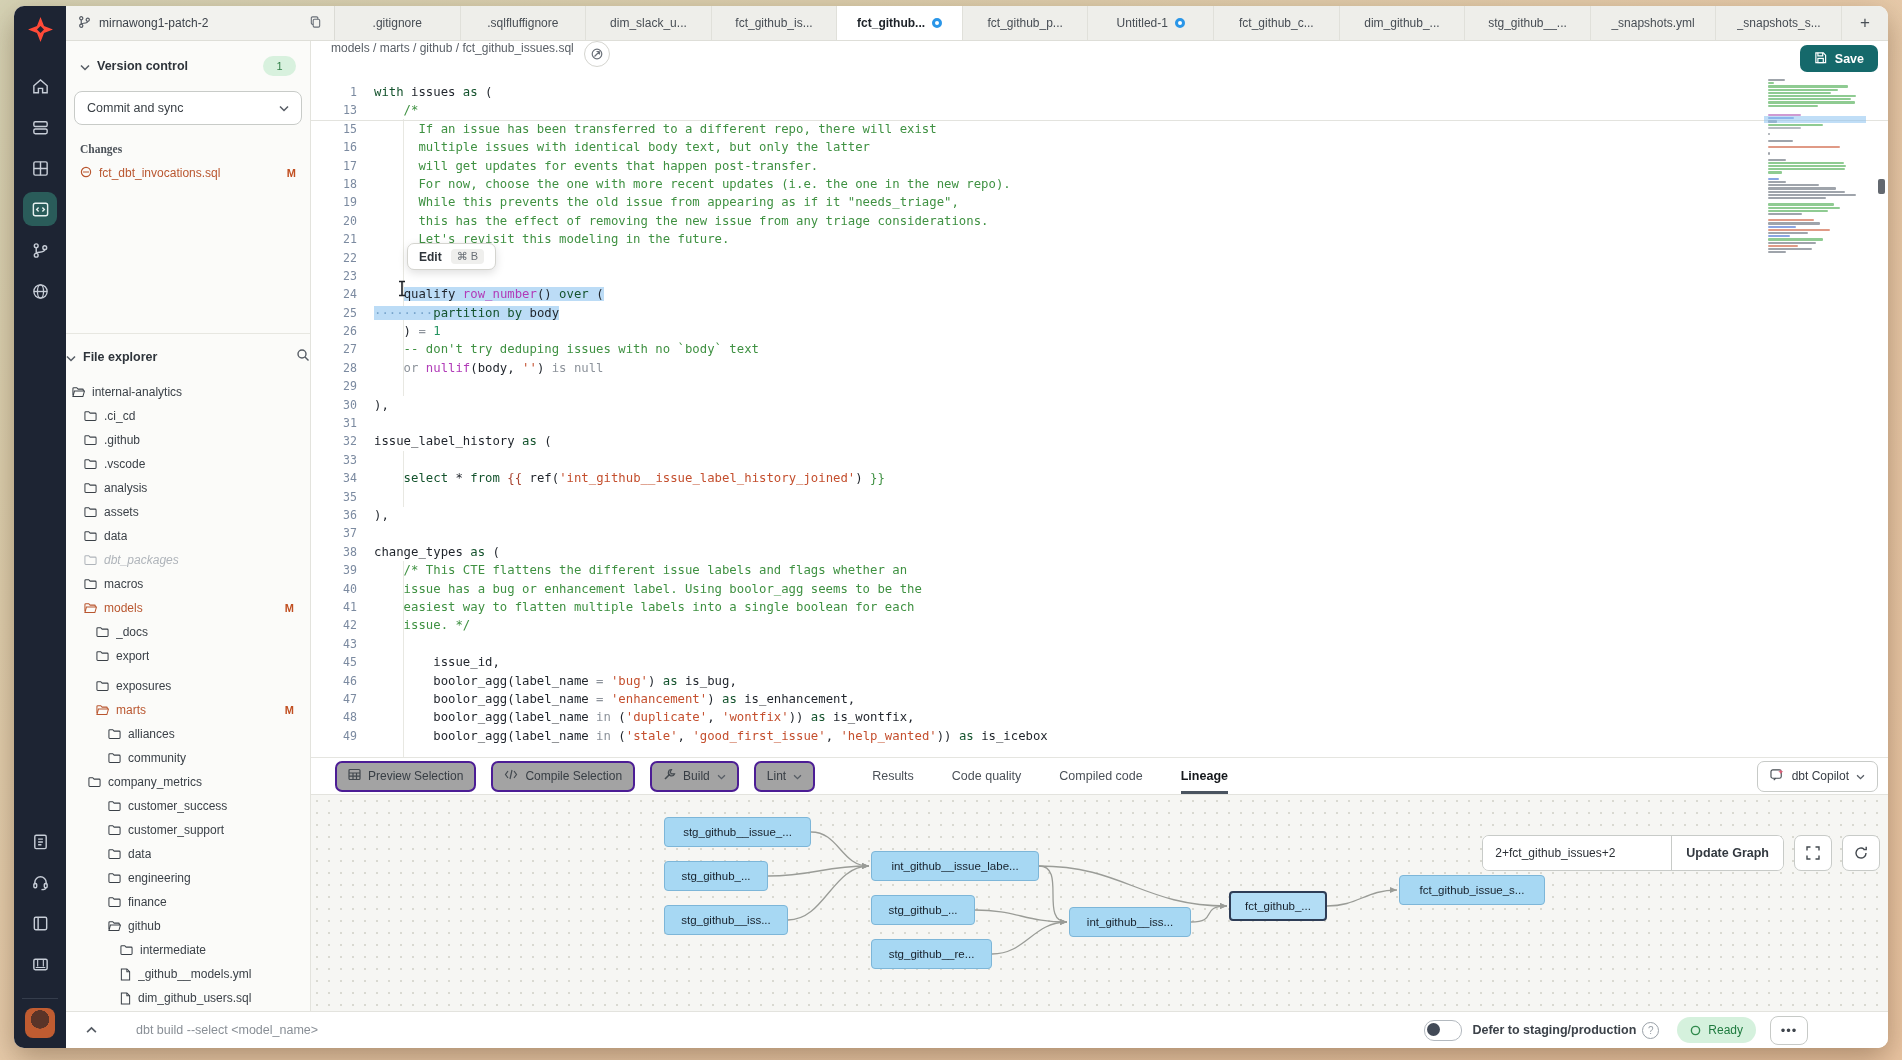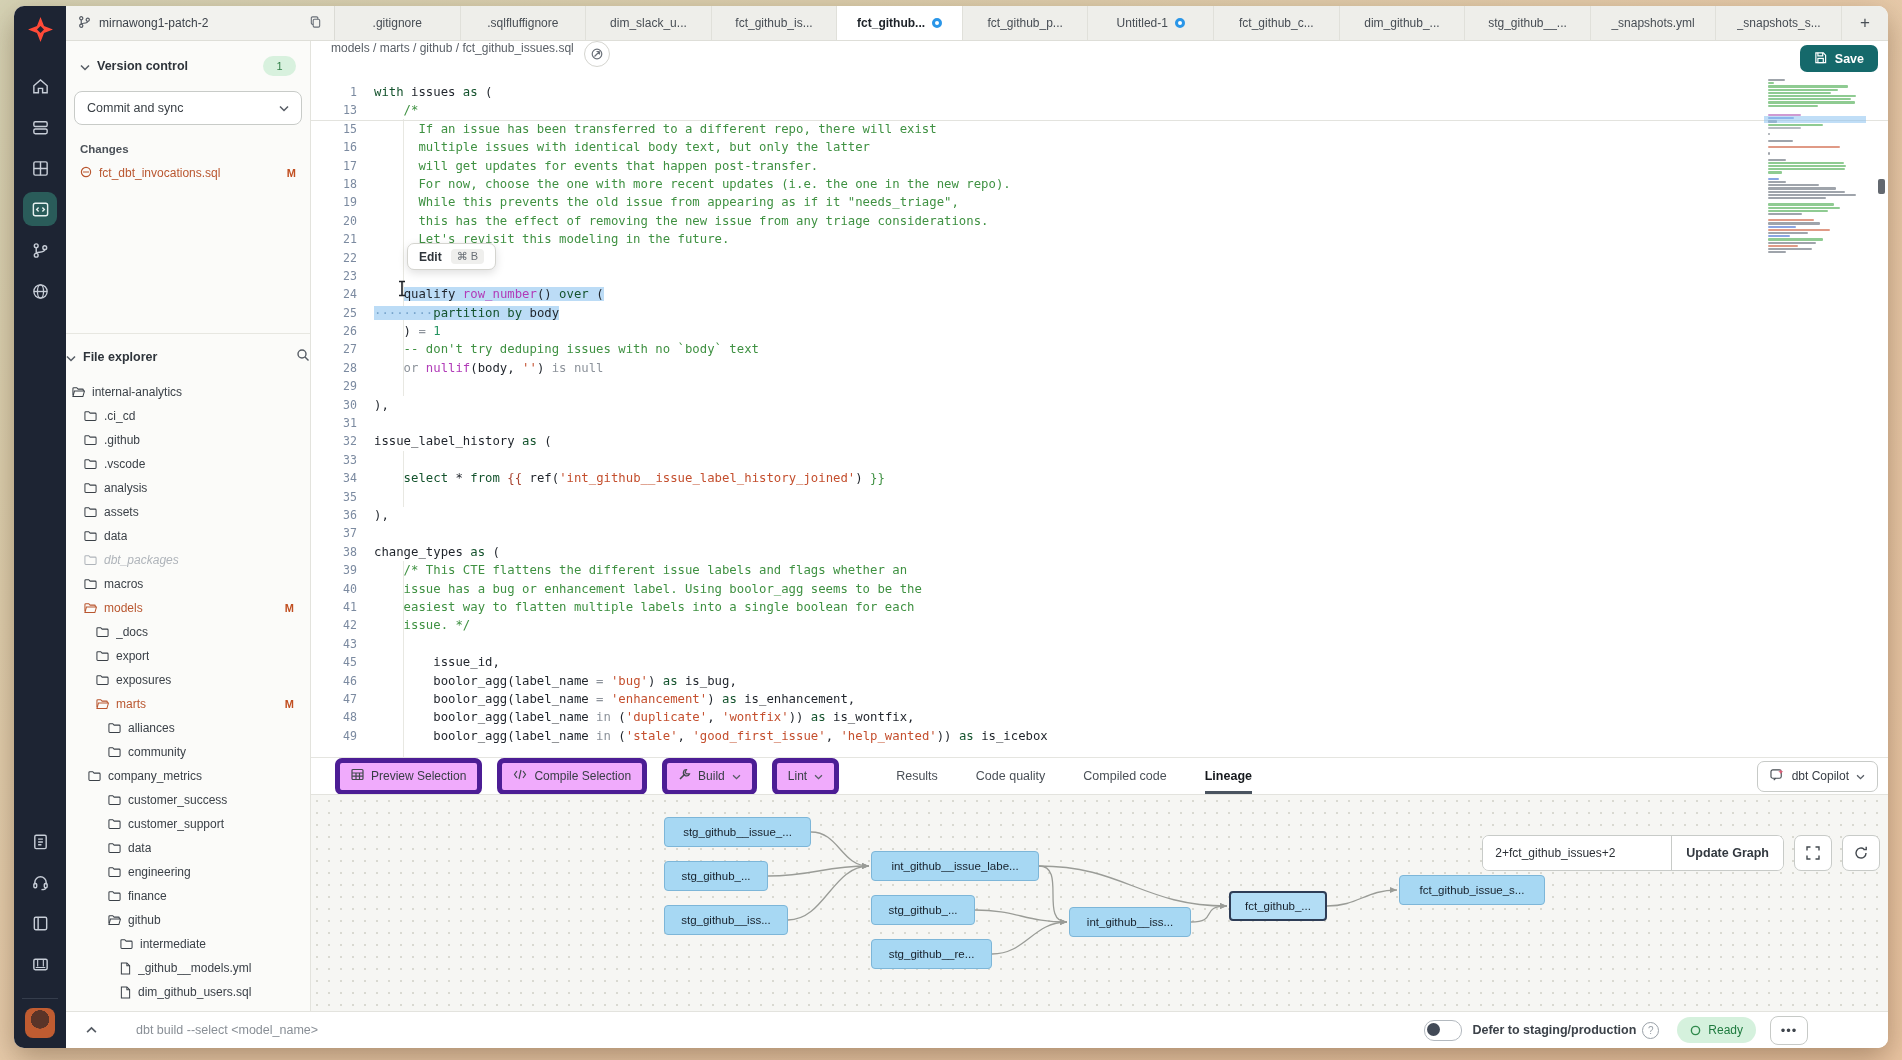--- a/index.html
+++ b/index.html
@@ -32,21 +32,21 @@
   
   .panel{width:244px;border-right:1px solid #e3e3dd;background:#fbfbf9;display:flex;flex-direction:column;flex-shrink:0;}
   .vc{height:292px;border-bottom:1px solid #e7e7e1;flex-shrink:0;}
   .sec-head{display:flex;align-items:center;gap:7px;padding:15px 14px 9px;}
   .sec-title{font-size:12.5px;font-weight:bold;color:#2e343b;}
   .badge-green{margin-left:auto;background:#d8f1de;color:#2e7d45;font-size:11px;min-width:21px;height:20px;
                border-radius:10px;display:flex;align-items:center;justify-content:center;padding:0 6px;}
   .commit-btn{margin:6px 8px 0;height:32px;background:#fff;border:1px solid #c8cbc8;border-radius:8px;
               display:flex;align-items:center;justify-content:space-between;padding:0 12px;
               font-size:12.5px;color:#3a4046;}
-  .changes-label{padding:18px 14px 7px;font-size:11.5px;font-weight:bold;color:#4b5158;}
+  .changes-label{padding:18px 14px 7px;font-size:11.5px;font-weight:bold;color:#4b5158;font-family:Liberation Serif, serif;}
   .file-row{display:flex;align-items:center;gap:7px;padding:0 14px;height:22px;font-size:12px;color:#b9562f;}
   .m-badge{margin-left:auto;color:#c14f21;font-weight:bold;font-size:11px;}
   .fe-head{display:flex;align-items:center;gap:7px;padding:14px 0 8px;}
   .tree{flex:1;overflow:hidden;padding-top:6px;}
   .tree-row{display:flex;align-items:center;gap:7px;height:24px;font-size:12px;color:#3b4148;padding-right:16px;}
   .tree-row.mod{color:#b9562f;}
   .tree-row.dis{color:#afb4ba;font-style:italic;}
   .tree-row svg{flex-shrink:0;}
   
   .main{flex:1;display:flex;flex-direction:column;min-width:0;background:#fff;}
@@ -71,22 +71,22 @@
          box-shadow:0 3px 10px rgba(0,0,0,.13);display:flex;align-items:center;gap:9px;padding:5px 11px;
          font-family:"Liberation Sans",sans-serif;font-size:12px;font-weight:bold;color:#2f353b;z-index:6;}
   .kbd{background:#efefed;border-radius:4px;padding:1px 6px;font-size:11px;color:#686e75;font-weight:normal;}
   .ibeam{position:absolute;left:86px;top:205px;z-index:5;}
   .minimap{position:absolute;top:4px;right:26px;width:94px;z-index:3;}
   .mrow{height:2.2px;margin-bottom:1px;border-radius:1px;}
   .mband{position:absolute;left:-4px;right:-4px;top:37px;height:7px;background:rgba(140,195,240,.55);}
   .vthumb{position:absolute;right:3px;top:104px;width:7px;height:15px;background:#63686f;border-radius:2px;}
   
   .toolbar{height:36px;border-top:1px solid #e5e5e0;display:flex;align-items:center;padding-left:24px;flex-shrink:0;}
-  .tbtn{height:27px;border:5px solid #4c1d95;border-radius:7px;display:flex;align-items:center;gap:7px;
-        padding:0 11px;font-size:12px;color:#373d44;margin-right:15px;background:#f0abfc;white-space:nowrap;}
+  .tbtn{height:27px;border:2px solid #4c1d95;border-radius:7px;display:flex;align-items:center;gap:7px;
+        padding:0 11px;font-size:12px;color:#373d44;margin-right:15px;background:#a3a3a3;white-space:nowrap;}
   .ptabs{display:flex;height:100%;margin-left:42px;}
   .ptab{display:flex;align-items:center;margin-right:38px;font-size:12.5px;color:#4a5057;}
   .ptab.active{color:#15181c;font-weight:bold;box-shadow:inset 0 -3px 0 #4a5460;}
   .copilot{margin-left:auto;margin-right:10px;height:29px;border:1px solid #c7cac7;border-radius:7px;
            display:flex;align-items:center;gap:7px;padding:0 12px;font-size:12px;color:#373d44;background:#fff;}
   
   .lineage{height:216px;border-top:1px solid #e3e3de;position:relative;flex-shrink:0;overflow:hidden;
            background-color:#f6f6f3;background-image:radial-gradient(#d9d9d1 1px,transparent 1.2px);background-size:12px 12px;}
   .lnode{position:absolute;height:30px;background:#a7d8f3;border:1px solid #7db6d8;border-radius:4px;
          display:flex;align-items:center;justify-content:center;font-size:11.5px;color:#17212c;
@@ -402,21 +402,21 @@
               <span style="white-space: nowrap; overflow: hidden; text-overflow: ellipsis;">_docs</span>
             </div>
             <div class="tree-row" style="padding-left: 30px;">
               <span style="display: flex;">
                 <svg width="13" height="12" viewBox="0 0 14 12" fill="none" stroke="currentColor" stroke-width="1.1">
                   <path d="M1 2.4 Q1 1.3 2 1.3 H5.1 L6.6 2.9 H12 Q13 2.9 13 3.9 V9.9 Q13 10.9 12 10.9 H2 Q1 10.9 1 9.9 Z"></path>
                 </svg>
               </span>
               <span style="white-space: nowrap; overflow: hidden; text-overflow: ellipsis;">export</span>
             </div>
-            <div class="tree-row" style="padding-left: 30px;">
+            <div class="tree-row" style="padding-left: 30px; margin-top: 6px;">
               <span style="display: flex;">
                 <svg width="13" height="12" viewBox="0 0 14 12" fill="none" stroke="currentColor" stroke-width="1.1">
                   <path d="M1 2.4 Q1 1.3 2 1.3 H5.1 L6.6 2.9 H12 Q13 2.9 13 3.9 V9.9 Q13 10.9 12 10.9 H2 Q1 10.9 1 9.9 Z"></path>
                 </svg>
               </span>
               <span style="white-space: nowrap; overflow: hidden; text-overflow: ellipsis;">exposures</span>
             </div>
             <div class="tree-row mod" style="padding-left: 30px;">
               <span style="display: flex;">
                 <svg width="13" height="12" viewBox="0 0 14 12" fill="none" stroke="currentColor" stroke-width="1.1">

